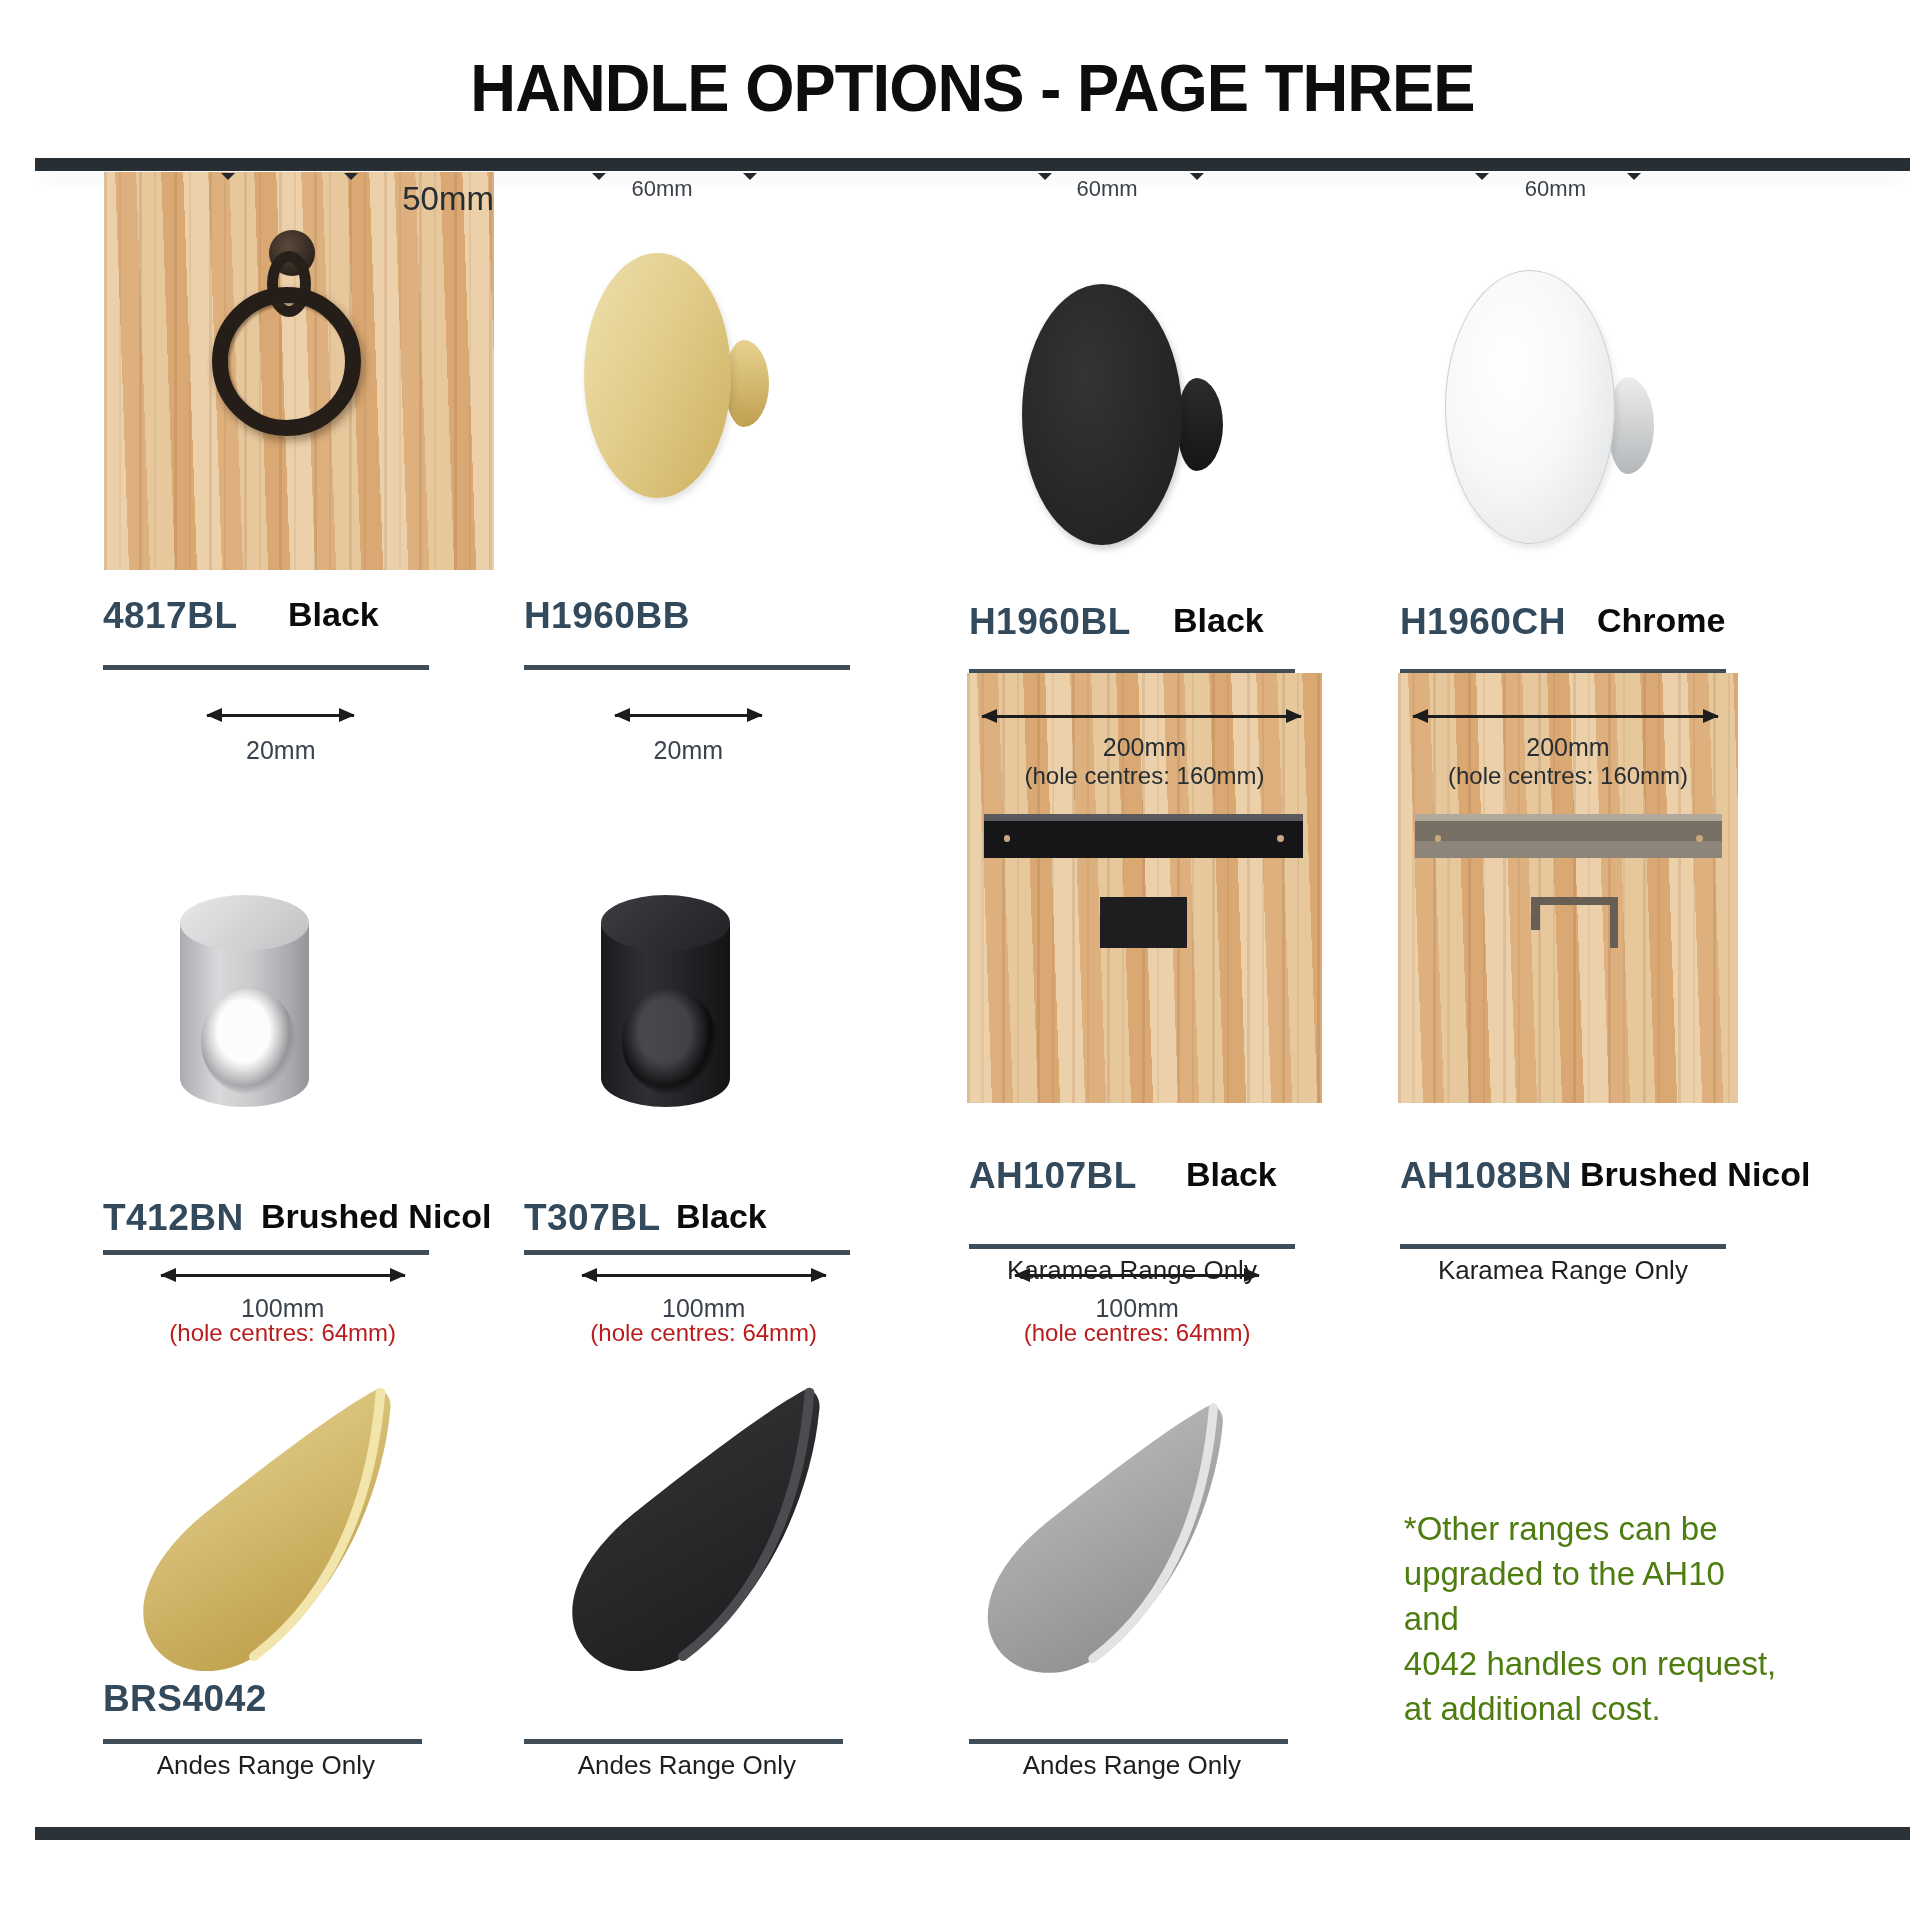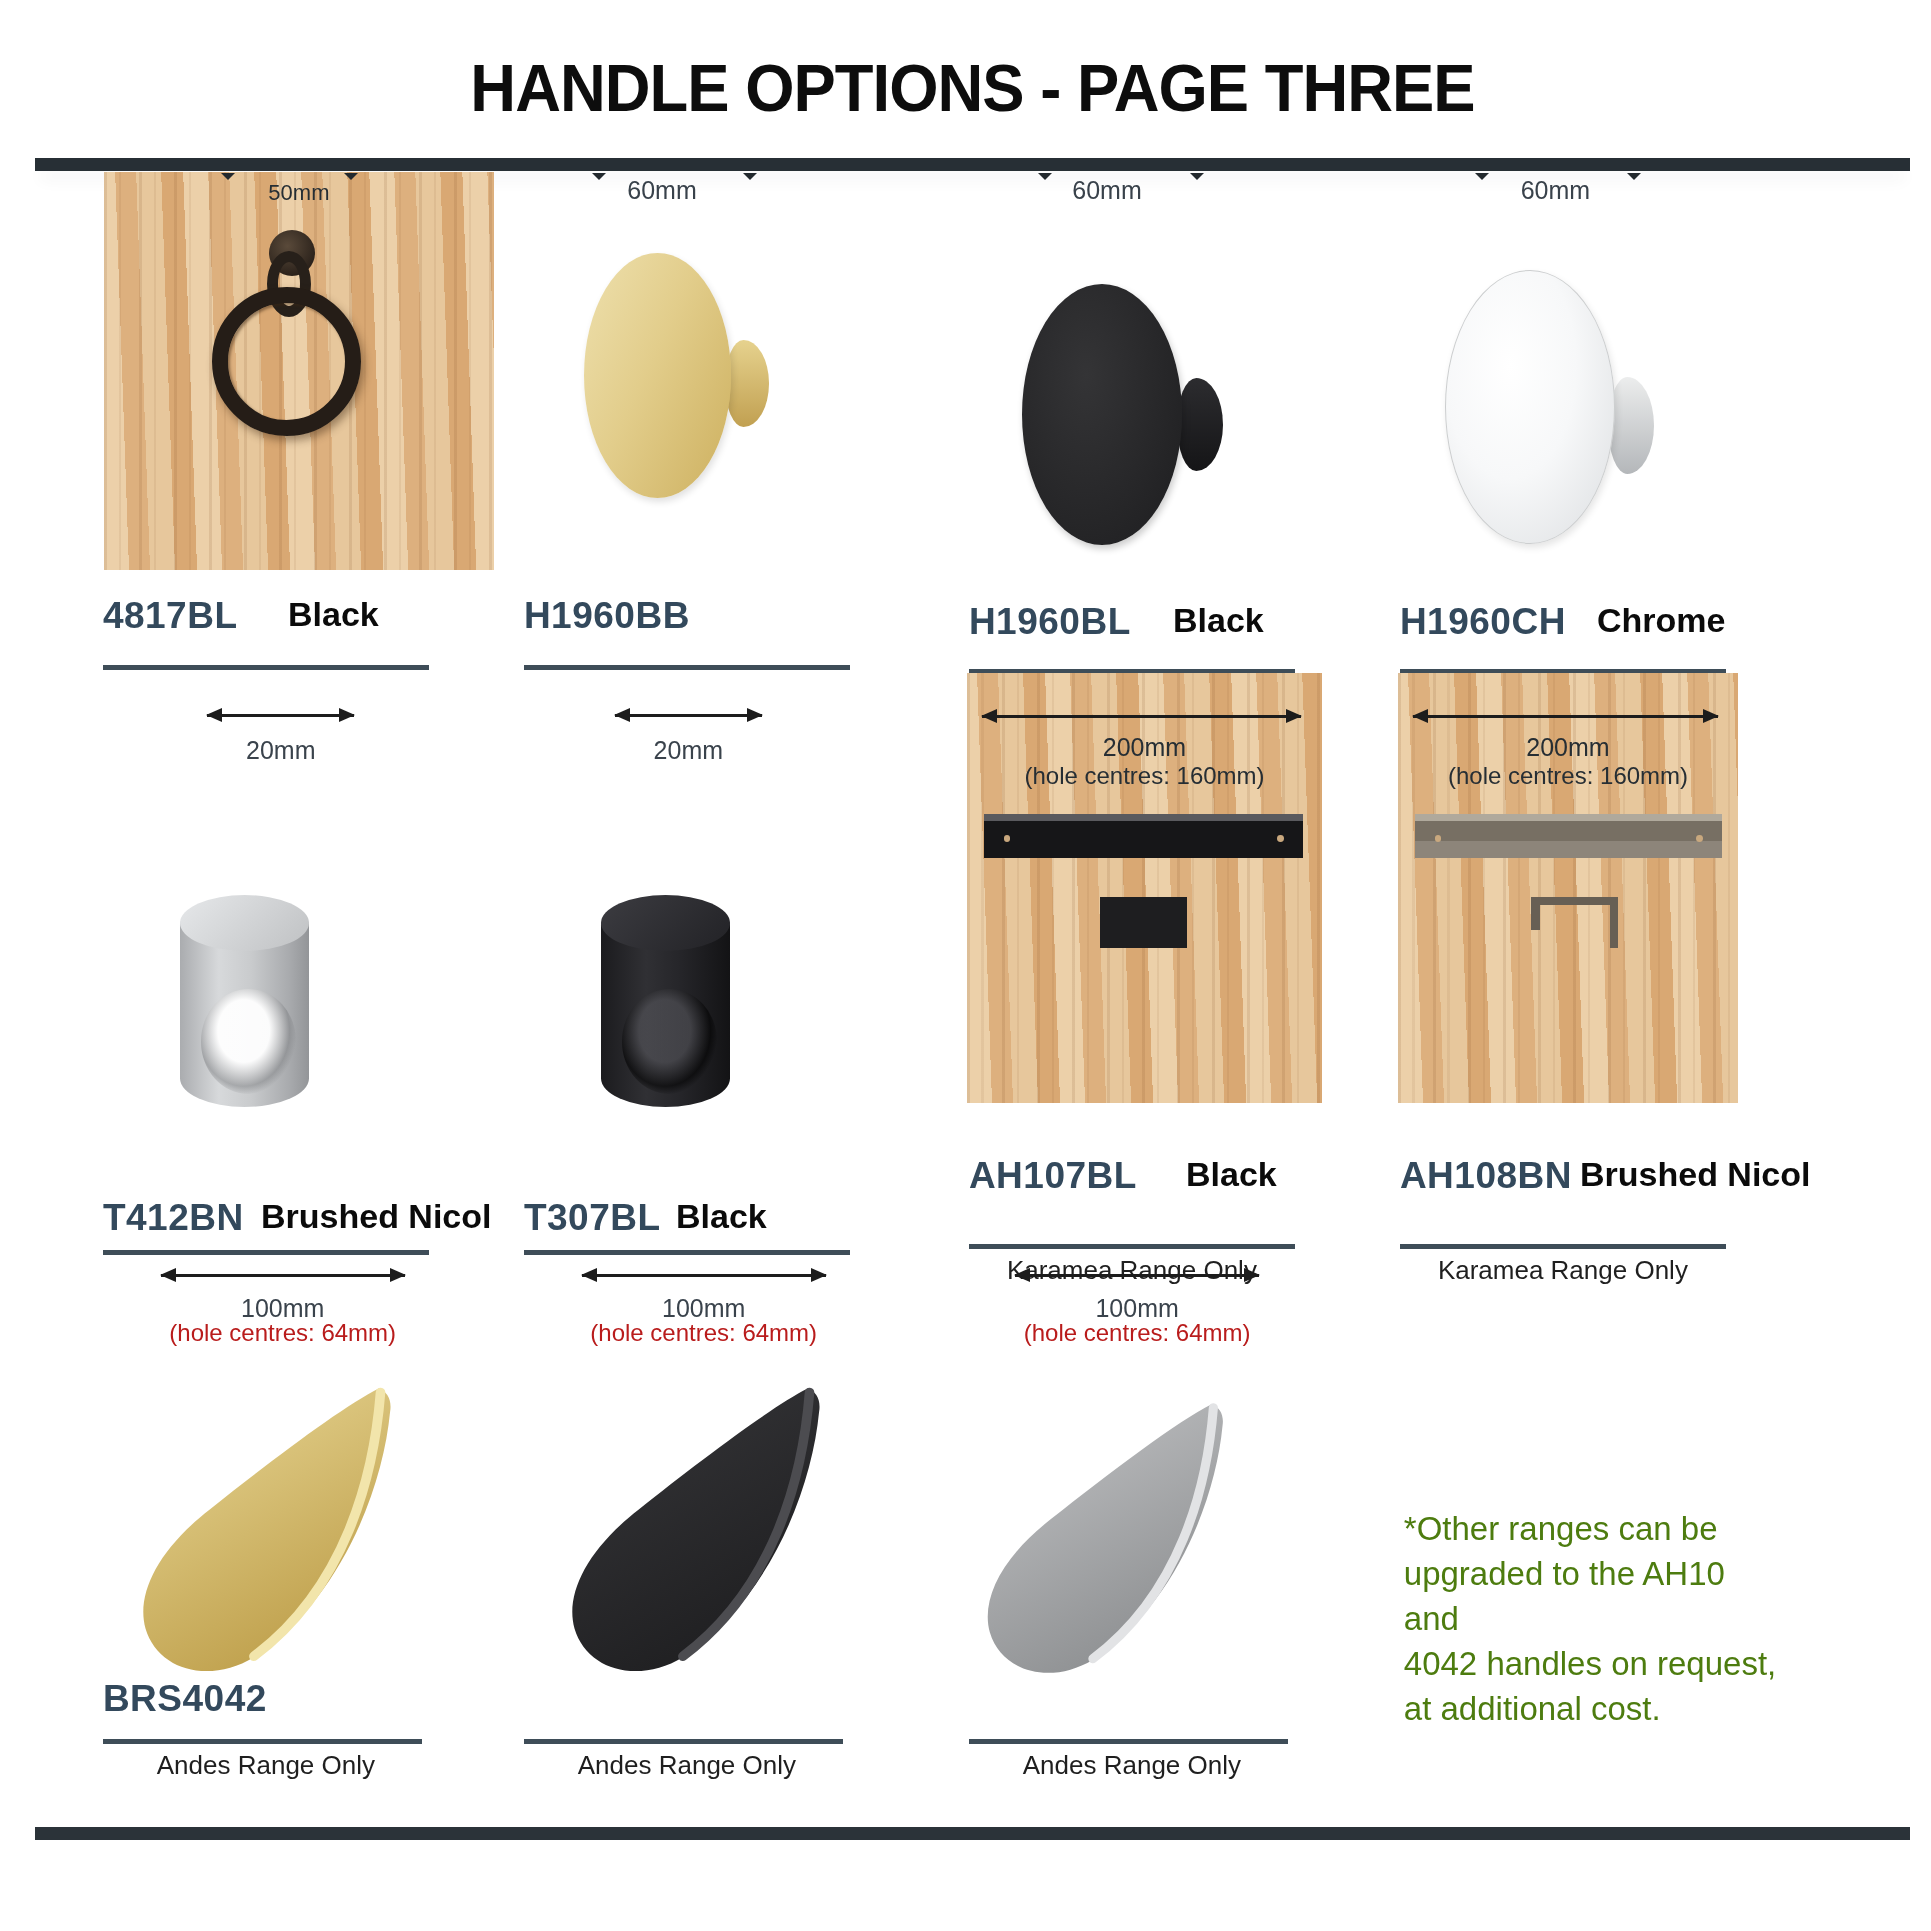--- a/index.html
+++ b/index.html
@@ -27,21 +27,21 @@
     background:
       repeating-linear-gradient(90deg, rgba(128,78,38,.14) 0 2.9px, rgba(255,255,255,0) 2.9px 14.5px, rgba(128,78,38,.09) 14.5px 17.4px, rgba(255,255,255,0) 17.4px 35px),
       repeating-linear-gradient(88deg, #ecd0a9 0 25px, #ddb07e 25px 46px, #e7c79c 46px 71px, #d9a873 71px 93px);
   }
   .wood1 { left:2.9px; top:172px; width:390px; height:398px; }
   .wood2 { top:673px; width:355px; height:430px; left:0; }
   #col4 .wood2 { width:340px; }
 
   
   .dim-top { position:absolute; top:176px; left:0; width:280px; text-align:center;
-             font-size:25px; color:#39424b; }
+             font-size:22px; color:#39424b; }
   .onwood { color:#262e34; }
   .tick { position:absolute; width:0; height:0;
           border-left:7.7px solid transparent; border-right:7.7px solid transparent; }
   .tick-dn { border-top:7.7px solid #23292e; }
 
   
   .arr { position:absolute; height:2.9px; background:#1c1c1c; }
   .arr::before, .arr::after { content:""; position:absolute; top:-6.3px;
      border-top:7.7px solid transparent; border-bottom:7.7px solid transparent; }
   .arr::before { left:-1px; border-right:16.4px solid #1c1c1c; }
@@ -118,21 +118,21 @@
 <div id="page">
 
   <div id="title">HANDLE OPTIONS - PAGE THREE</div>
   <div id="topbar" class="bar"></div>
   <div id="bottombar" class="bar"></div>
 
   <div class="col" id="col1">
     <div class="wood wood1">
       <div class="tick tick-dn" style="left:117px; top:1px;"></div>
       <div class="tick tick-dn" style="left:240px; top:1px;"></div>
-      <div style="position:absolute; left:0; top:7.7px; width:390px; text-align:center; font-size:22px;" class="onwood">50mm</div>
+      <div style="position:absolute; left:0; top:7.7px; width:390px; text-align:right; font-size:33px;" class="onwood">50mm</div>
       <div class="backplate" style="left:165px; top:58px;"></div>
       <div class="linkring" style="left:163px; top:79px;"></div>
       <div class="mainring" style="left:108px; top:115px;"></div>
     </div>
     <div class="code-row" style="top:595px;">
       <span class="code">4817BL</span>
       <span class="finish" style="left:187px;">Black</span>
     </div>
     <div class="uline" style="top:665px;"></div>
 

